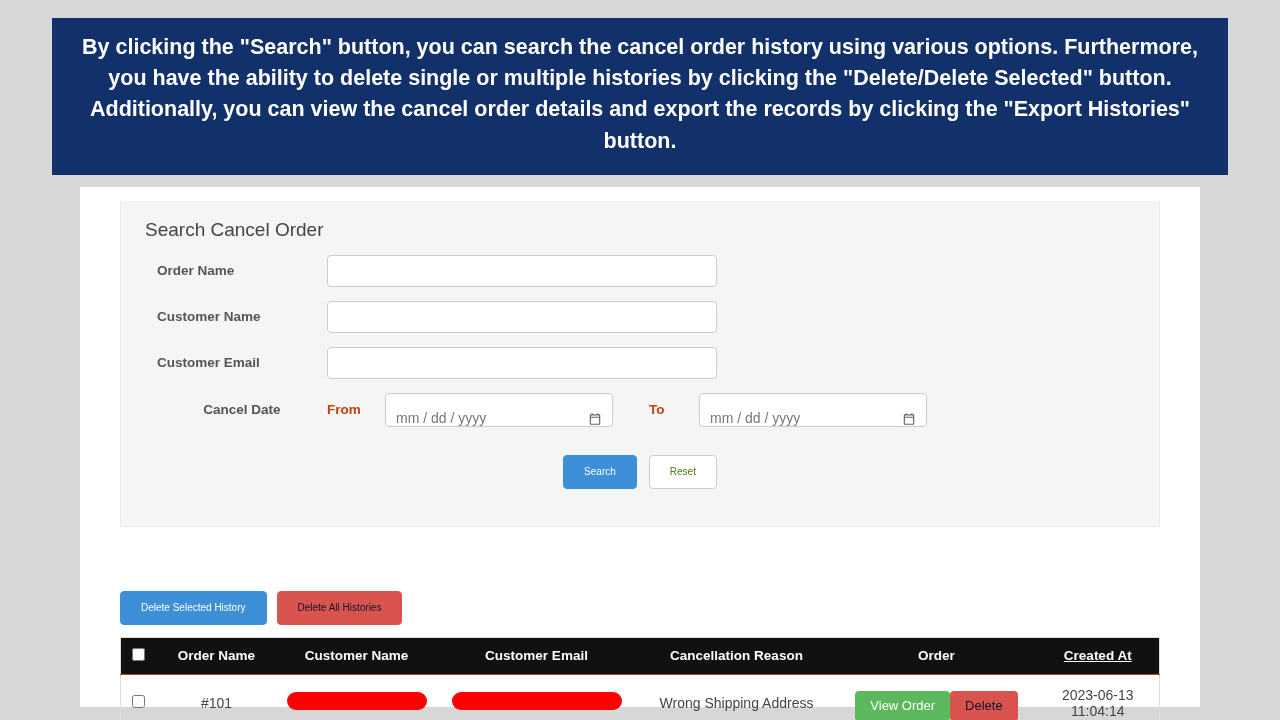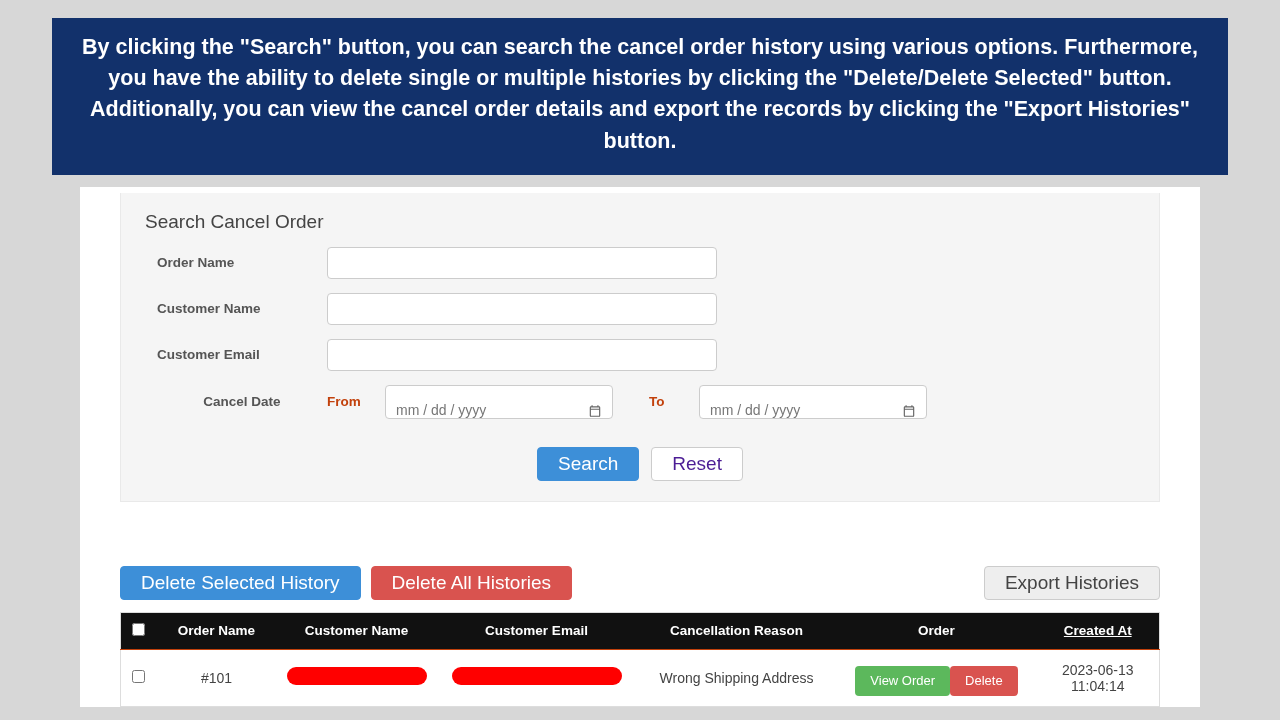--- a/index.html
+++ b/index.html
@@ -23,22 +23,22 @@
     line-height: 1.45;
   }
   .app {
     background: #fff;
     margin: 0 80px;
     height: 520px;
     padding: 6px 0 0 0;
   }
   .search-panel {
     background: #f5f5f5;
-    margin: 0 40px;
-    padding: 18px 24px 20px 24px;
+    margin: 8px 40px;
+    padding: 18px 24px 37px 24px;
     border: 1px solid #e9e9e9;
     border-top: none;
   }
   .search-title {
     font-size: 19px;
     color: #444;
     margin-bottom: 14px;
     font-weight: 500;
   }
   .form-row {
@@ -97,27 +97,27 @@
   .btn-row {
     display: flex;
     justify-content: center;
     gap: 12px;
     margin-top: 28px;
   }
   .btn {
     height: 34px;
     padding: 0 20px;
     border-radius: 4px;
-    font-size: 19px;
+    font-size: 10px;
     cursor: pointer;
     border: 1px solid transparent;
   }
   .btn-primary { background: #3d8fd8; color: #fff; border-color: #3d8fd8; }
-  .btn-outline { background: #fff; color: #4c1d95; border-color: #ccc; }
-  .btn-danger  { background: #d9534f; color: #ffffff; border-color: #d9534f; }
+  .btn-outline { background: #fff; color: #4d7c0f; border-color: #ccc; }
+  .btn-danger  { background: #d9534f; color: #0f172a; border-color: #d9534f; }
   .btn-muted   { background: #eee; color: #444; border-color: #ccc; }
   .btn-success { background: #5cb85c; color: #fff; border-color: #5cb85c; }
 
   .toolbar {
     display: flex;
     align-items: center;
     margin: 64px 40px 12px 40px;
   }
   .toolbar .left { display: flex; gap: 10px; }
   .toolbar .spacer { flex: 1; }
@@ -227,21 +227,20 @@
       <button class="btn btn-outline">Reset</button>
     </div>
   </div>
 
   <div class="toolbar">
     <div class="left">
       <button class="btn btn-primary">Delete Selected History</button>
       <button class="btn btn-danger">Delete All Histories</button>
     </div>
     <div class="spacer"></div>
-    <button class="btn btn-muted">Export Histories</button>
   </div>
 
   <div class="table-wrap">
     <table>
       <thead>
         <tr>
           <th class="th-check">
             <input type="checkbox" class="hdr-check" style="">
           </th>
           <th class="th-oname">Order Name</th>

